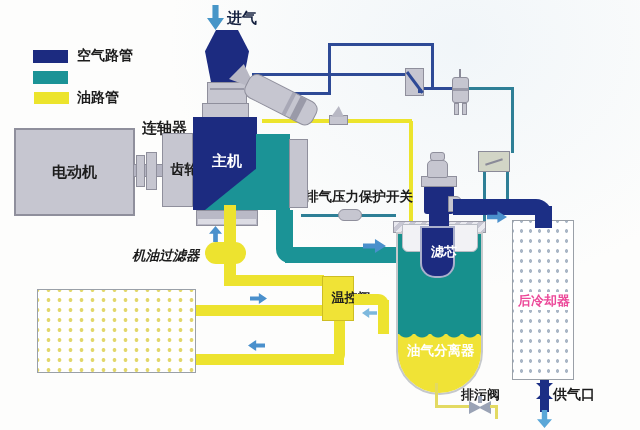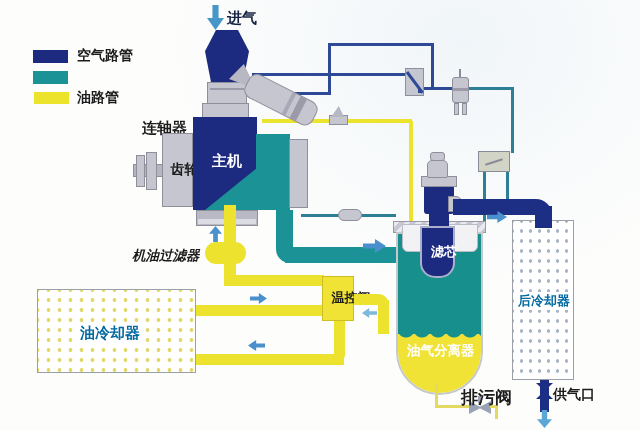--- a/index.html
+++ b/index.html
@@ -15,21 +15,21 @@
   .yellow{background:#ede32f;}
   .thinN{background:#2e4a96;}
   .thinT{background:#2e7f96;}
   .thinY{background:#ece42c;}
   .thinPale{background:#e3da62;}
   
   .gray{background:#c6c6d0;border:1px solid #8f8f9c;box-sizing:border-box;}
   .box-outline{border:1.5px solid #9aa0a8;box-sizing:border-box;background:#fff;}
   .oil-dots{background-image:radial-gradient(circle,#e2d76a 1.6px,transparent 2.2px);background-size:11px 10px;background-position:5px 5px;}
   .air-dots{background-image:radial-gradient(circle,#a9b6c6 1.5px,transparent 2px);background-size:9px 10px;background-position:4px 5px;}
-  .inlabel{position:absolute;background:#fff;padding:0 2px;font-weight:bold;color:#0369a1;}
+  .inlabel{position:absolute;background:#fff;padding:0 2px;font-weight:bold;color:#ec4899;}
   
   .arrow{position:absolute;background:#4a90cc;}
   .ar-r{clip-path:polygon(0 32%,52% 32%,52% 0,100% 50%,52% 100%,52% 68%,0 68%);}
   .ar-l{clip-path:polygon(100% 32%,48% 32%,48% 0,0 50%,48% 100%,48% 68%,100% 68%);}
   .ar-u{clip-path:polygon(32% 100%,32% 48%,0 48%,50% 0,100% 48%,68% 48%,68% 100%);}
   .ar-d{clip-path:polygon(32% 0,32% 52%,0 52%,50% 100%,100% 52%,68% 52%,68% 0);}
   .hatch{background:repeating-linear-gradient(135deg,#e9e9ef 0 4px,#c8c8d4 4px 8px);border:1px solid #9a9aa6;box-sizing:border-box;}
   .bowtie-v{clip-path:polygon(0 0,100% 0,50% 50%,100% 100%,0 100%,50% 50%);}
   .bowtie-h{clip-path:polygon(0 0,50% 44%,100% 0,100% 100%,50% 56%,0 100%);}
   .wave{background-image:radial-gradient(circle at 8px 0px,#17908d 8px,transparent 9px);background-size:16px 12px;background-repeat:repeat-x;}
@@ -57,34 +57,38 @@
   <div class="abs thinT" style="left:483px;top:170px;width:3px;height:54px;"></div>
   <div class="abs thinT" style="left:506px;top:170px;width:3px;height:32px;"></div>
 
   <div class="abs thinY" style="left:262px;top:119px;width:150px;height:4px;"></div>
   <div class="abs thinY" style="left:409px;top:121px;width:4px;height:102px;"></div>
   <div class="abs gray" style="left:329px;top:115px;width:19px;height:10px;"></div>
   <div class="abs" style="left:331px;top:106px;width:13px;height:11px;background:#b8b8c4;clip-path:polygon(0 100%,100% 100%,60% 0);"></div>
 
   <div class="abs thinT" style="left:301px;top:214px;width:95px;height:3px;"></div>
   <div class="abs gray" style="left:338px;top:209px;width:24px;height:12px;border-radius:6px;"></div>
+  <div class="lbl" style="left:305px;top:188px;font-size:13.5px;">排气压力保护开关</div>
 
   <div class="arrow ar-d" style="left:207px;top:5px;width:17px;height:25px;background:#4796c8;"></div>
   <div class="lbl" style="left:227px;top:9px;font-size:15px;color:#14203f;">进气</div>
   <div class="abs navy" style="left:205px;top:30px;width:44px;height:53px;clip-path:polygon(25% 0,75% 0,100% 40%,86% 100%,14% 100%,0 40%);"></div>
   <div class="abs gray" style="left:207px;top:82px;width:40px;height:22px;"></div>
   <div class="abs" style="left:210px;top:88px;width:34px;height:2px;background:#9a9aa8;"></div>
   <div class="abs gray" style="left:202px;top:103px;width:47px;height:16px;"></div>
 
   <div class="abs" style="left:229px;top:64px;width:27px;height:25px;background:#b8b8c4;clip-path:polygon(0 60%,100% 100%,55% 0);"></div>
   <div class="abs gray" style="left:246px;top:74px;width:76px;height:26px;border-radius:9px;transform:rotate(27deg);transform-origin:10px 13px;">
     <div style="position:absolute;right:14px;top:0;width:7px;height:100%;background:#9a9aa8;"></div>
     <div style="position:absolute;right:26px;top:0;width:4px;height:100%;background:#a8a8b6;"></div>
   </div>
 
+  <div class="abs gray" style="left:14px;top:128px;width:121px;height:88px;border-width:2px;display:flex;align-items:center;justify-content:center;">
+    <span class="lbl" style="position:static;font-size:15px;">电动机</span>
+  </div>
   <div class="lbl vtext" style="left:142px;top:120px;font-size:15px;">连轴器</div>
   <div class="abs" style="left:133px;top:164px;width:32px;height:13px;background:#b4b4c2;border:1px solid #8f8f9c;box-sizing:border-box;"></div>
   <div class="abs gray" style="left:136px;top:155px;width:9px;height:32px;"></div>
   <div class="abs gray" style="left:146px;top:152px;width:11px;height:38px;"></div>
   <div class="abs gray" style="left:162px;top:133px;width:31px;height:74px;display:flex;align-items:center;justify-content:center;">
     <span class="lbl vtext" style="position:static;font-size:14px;">齿轮箱</span>
   </div>
 
   <div class="abs navy" style="left:193px;top:117px;width:64px;height:93px;"></div>
   <div class="abs teal" style="left:205px;top:168px;width:52px;height:42px;clip-path:polygon(0 100%,100% 100%,100% 0);"></div>
@@ -98,21 +102,20 @@
   <div class="abs teal" style="left:285px;top:247px;width:112px;height:16px;"></div>
   <div class="arrow ar-r" style="left:363px;top:239px;width:23px;height:14px;"></div>
 
   <div class="abs yellow" style="left:224px;top:205px;width:12px;height:81px;"></div>
   <div class="abs yellow" style="left:205px;top:242px;width:41px;height:22px;border-radius:11px;"></div>
   <div class="arrow ar-u" style="left:209px;top:226px;width:13px;height:16px;"></div>
   <div class="lbl" style="left:132px;top:247px;font-size:13.5px;font-style:italic;">机油过滤器</div>
   <div class="abs yellow" style="left:224px;top:275px;width:100px;height:11px;border-top-left-radius:10px;"></div>
 
   <div class="abs box-outline oil-dots" style="left:37px;top:289px;width:159px;height:84px;"></div>
-  <div class="inlabel" style="left:78px;top:324px;font-size:15px;">油冷却器</div>
   <div class="abs yellow" style="left:196px;top:305px;width:126px;height:11px;"></div>
   <div class="abs yellow" style="left:196px;top:354px;width:148px;height:11px;"></div>
   <div class="arrow ar-r" style="left:250px;top:293px;width:17px;height:11px;"></div>
   <div class="arrow ar-l" style="left:248px;top:340px;width:17px;height:11px;"></div>
   <div class="abs yellow" style="left:334px;top:321px;width:11px;height:44px;border-bottom-right-radius:12px;"></div>
 
   <div class="abs" style="left:322px;top:276px;width:32px;height:45px;background:#f0e336;border:1px solid #cdbd23;box-sizing:border-box;display:flex;align-items:center;justify-content:center;">
     <span class="lbl vtext" style="position:static;font-size:13px;">温控阀</span>
   </div>
   <div class="abs yellow" style="left:354px;top:294px;width:35px;height:11px;border-top-right-radius:12px;"></div>
@@ -159,20 +162,20 @@
   </div>
   <div class="abs gray" style="left:454px;top:103px;width:5px;height:12px;"></div>
   <div class="abs gray" style="left:462px;top:103px;width:5px;height:12px;"></div>
 
   <div class="abs thinPale" style="left:435px;top:383px;width:3px;height:24px;"></div>
   <div class="abs thinPale" style="left:435px;top:405px;width:36px;height:3px;"></div>
   <div class="abs" style="left:478px;top:396px;width:4px;height:7px;background:#9aa3b5;"></div>
   <div class="abs bowtie-h" style="left:469px;top:401px;width:22px;height:13px;background:#9aa3b5;"></div>
   <div class="abs thinPale" style="left:490px;top:405px;width:8px;height:3px;"></div>
   <div class="abs thinPale" style="left:495px;top:405px;width:3px;height:14px;"></div>
-  <div class="lbl" style="left:461px;top:386px;font-size:17px;">排污阀</div>
+  <div class="lbl" style="left:461px;top:386px;font-size:13px;">排污阀</div>
 
   <div class="abs" style="left:540px;top:380px;width:9px;height:32px;background:#1c2f85;"></div>
   <div class="abs bowtie-v" style="left:536px;top:383px;width:17px;height:16px;background:#1c2f85;"></div>
   <div class="lbl" style="left:553px;top:386px;font-size:14px;">供气口</div>
   <div class="arrow ar-d" style="left:537px;top:410px;width:15px;height:18px;background:#5aa7d8;"></div>
 
 </div>
 
 </body></html>

